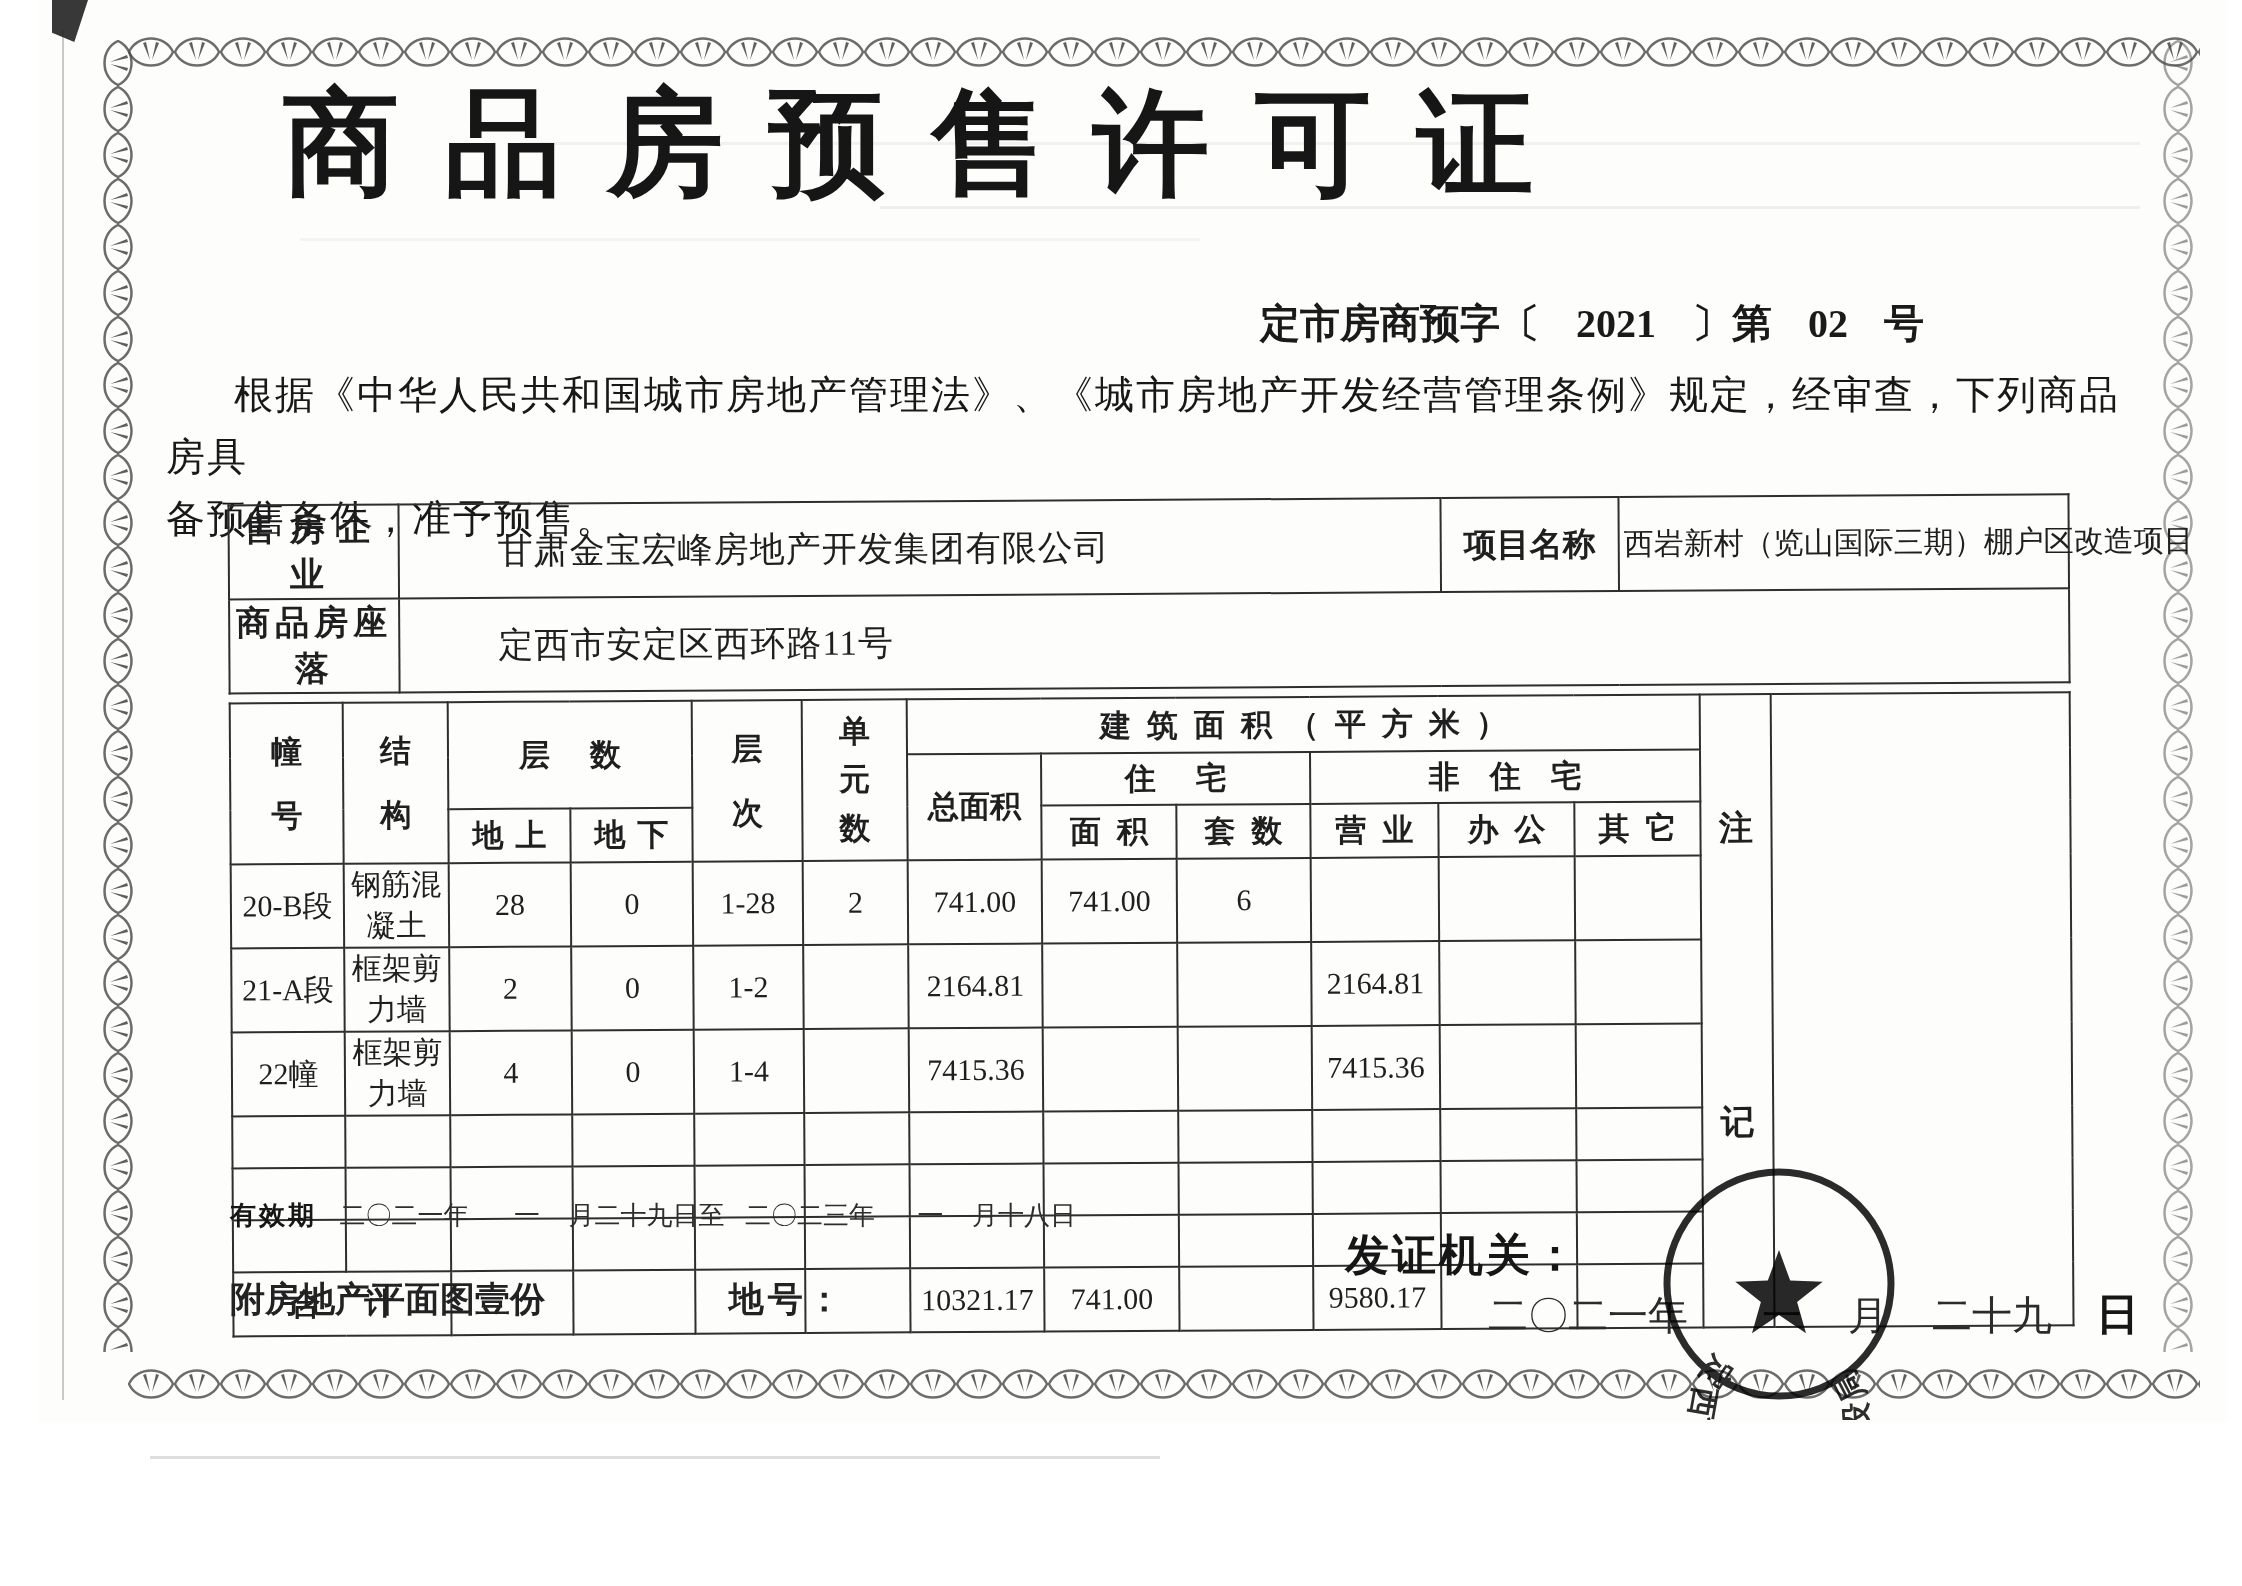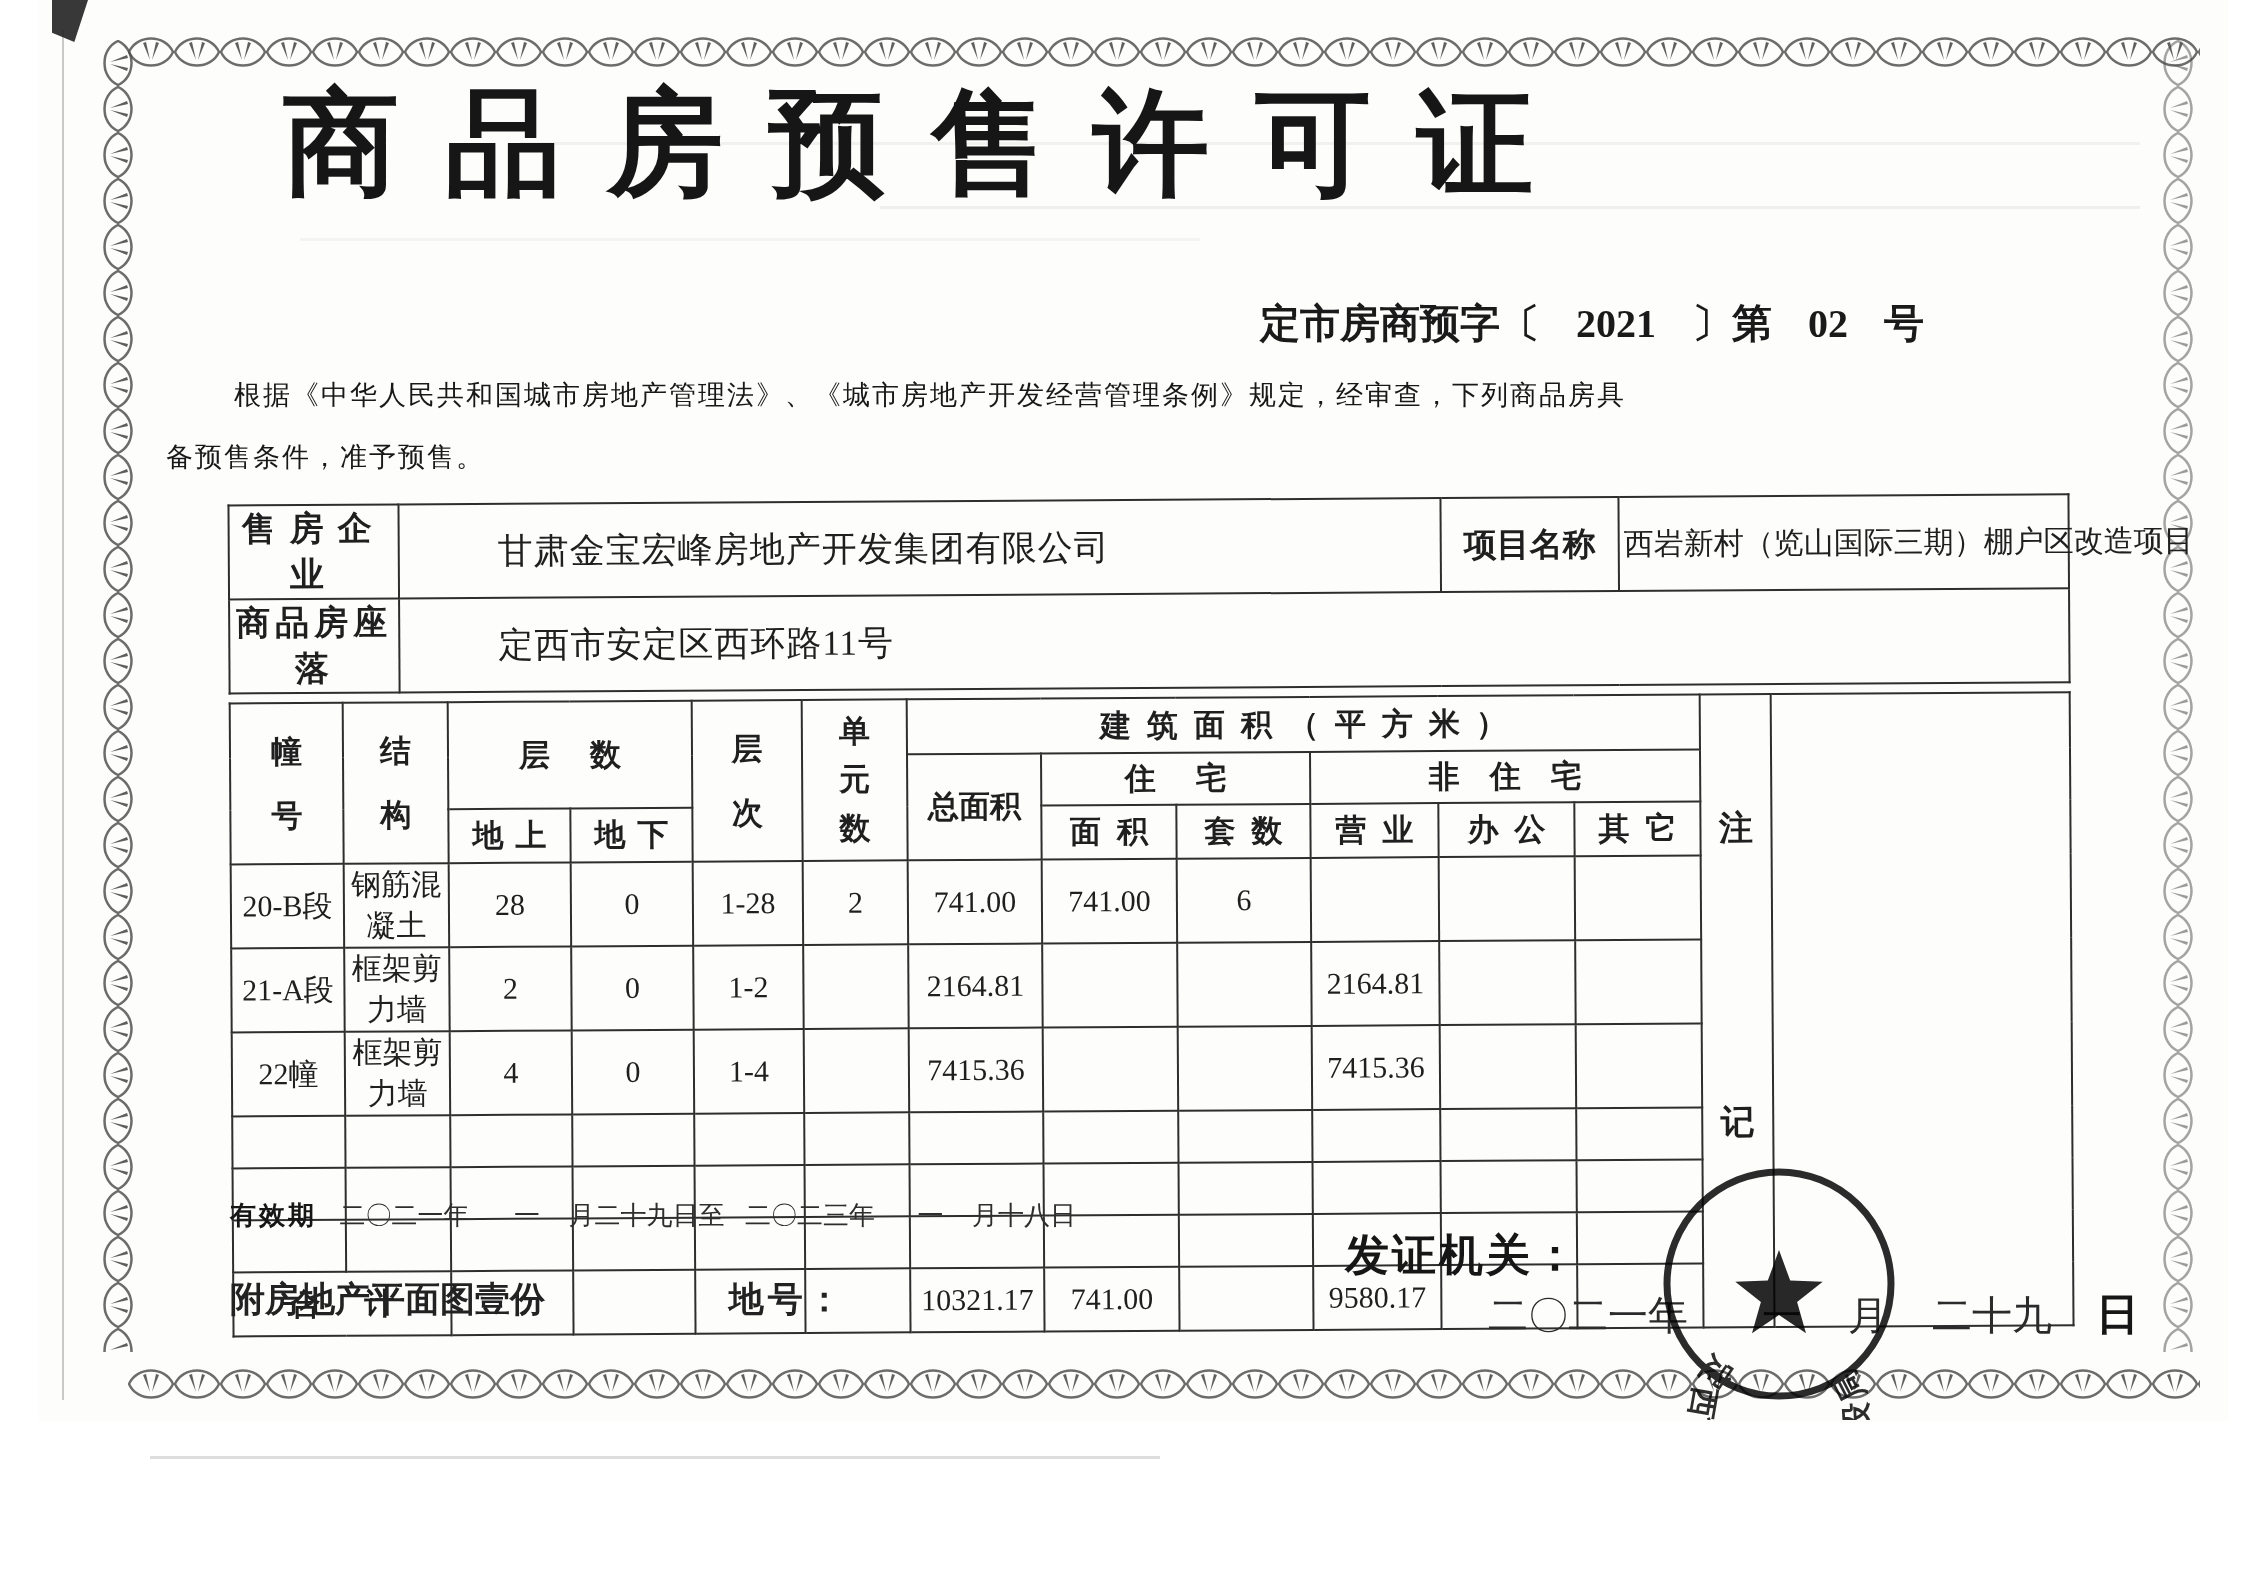--- a/index.html
+++ b/index.html
@@ -15,21 +15,21 @@
   .strip.right{opacity:.5;}
 
   .title{position:absolute;left:283px;top:66px;font-size:116px;font-weight:bold;
         letter-spacing:46px;white-space:nowrap;color:#161616;}
 
   .doc-no{position:absolute;left:1260px;top:296px;font-size:40px;font-weight:bold;
         white-space:nowrap;color:#1a1a1a;}
   .doc-no span{display:inline-block;}
   .doc-no .gap{margin:0 26px;}
 
-  .intro{position:absolute;left:166px;top:364px;width:1975px;font-size:27px;
+  .intro{position:absolute;left:166px;top:364px;width:1975px;font-size:39px;
         letter-spacing:2px;line-height:62px;color:#181818;}
   .intro .l1{text-indent:68px;}
 
   .tables{position:absolute;left:230px;top:500px;width:1840px;transform:rotate(-0.35deg);
         transform-origin:40% 50%;}
   table{border-collapse:collapse;table-layout:fixed;width:1840px;}
   td{border:2.4px solid #2e2e2e;text-align:center;vertical-align:middle;padding:0;
      font-size:29px;color:#1f1f1f;overflow:visible;}
   .info-table td{height:52px;}
   .info-table .lbl{font-weight:bold;font-size:34px;}

